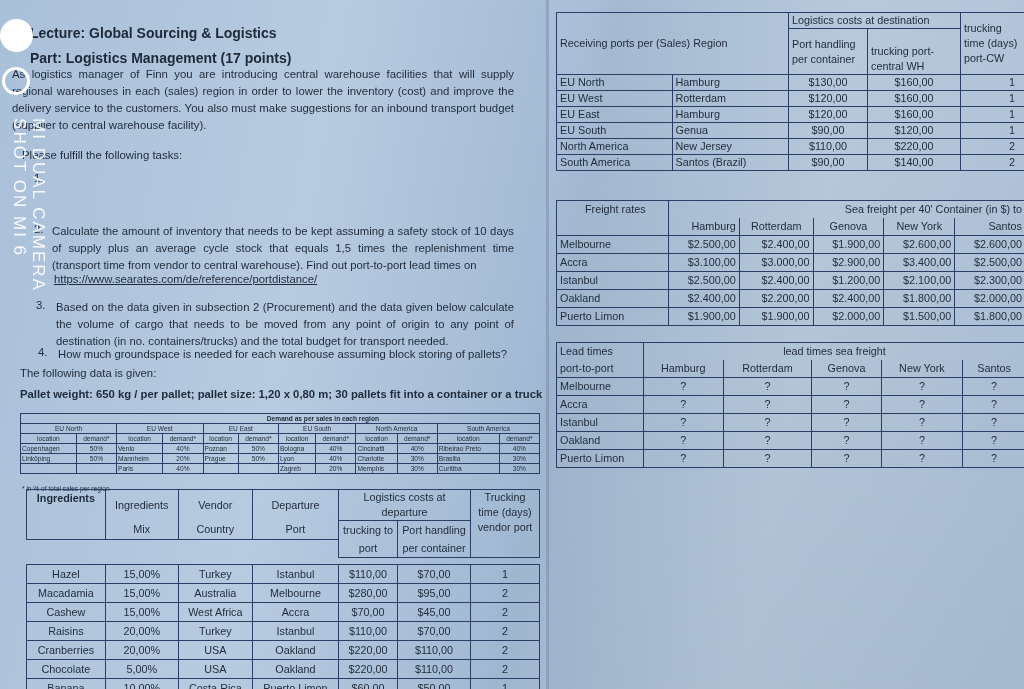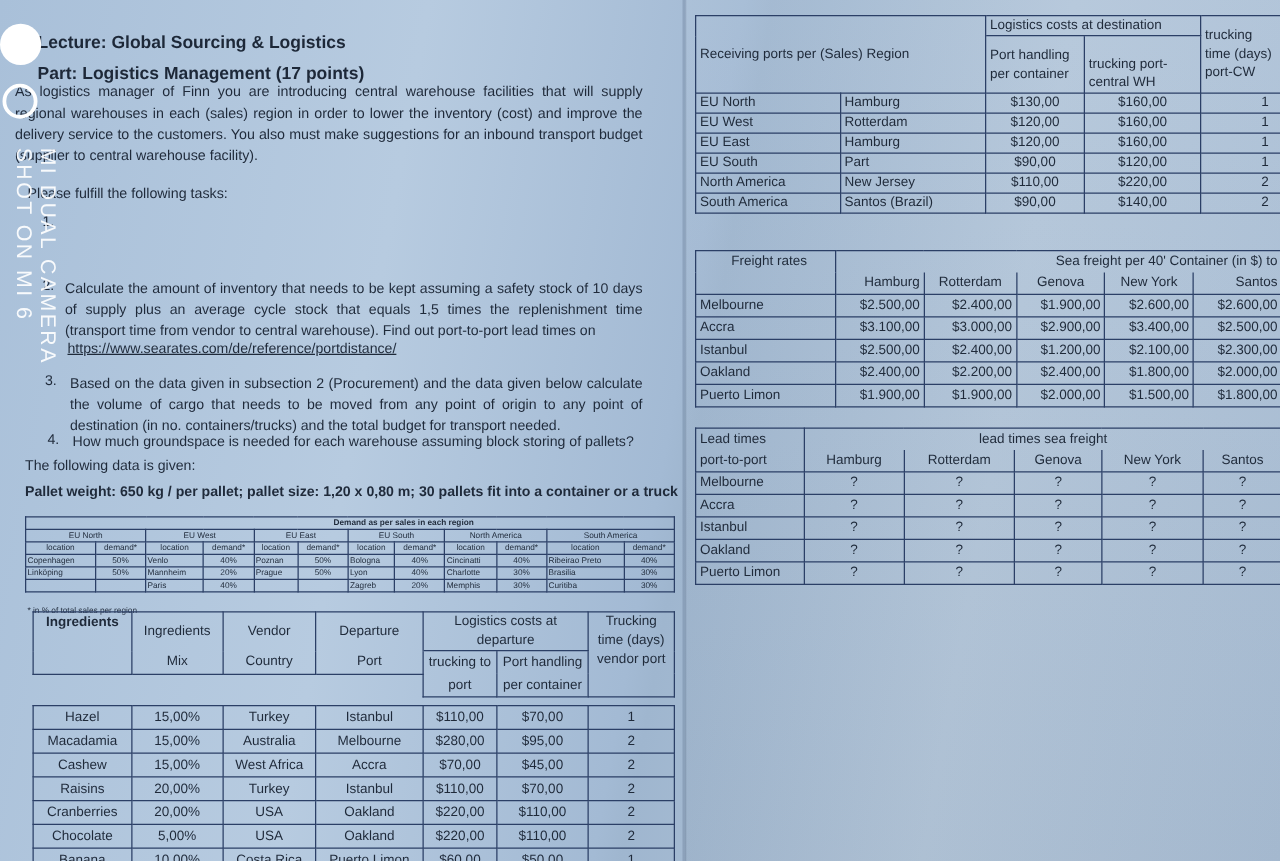--- a/index.html
+++ b/index.html
@@ -276,21 +276,21 @@
       </tr>
   <tr>
         <td>EU East</td>
         <td>Hamburg</td>
         <td class="c">$120,00</td>
         <td class="c">$160,00</td>
         <td class="c" style="text-align:right; padding-right:10px;">1</td>
       </tr>
   <tr>
         <td>EU South</td>
-        <td>Part</td>
+        <td>Genua</td>
         <td class="c">$90,00</td>
         <td class="c">$120,00</td>
         <td class="c" style="text-align:right; padding-right:10px;">1</td>
       </tr>
   <tr>
         <td>North America</td>
         <td>New Jersey</td>
         <td class="c">$110,00</td>
         <td class="c">$220,00</td>
         <td class="c" style="text-align:right; padding-right:10px;">2</td>

